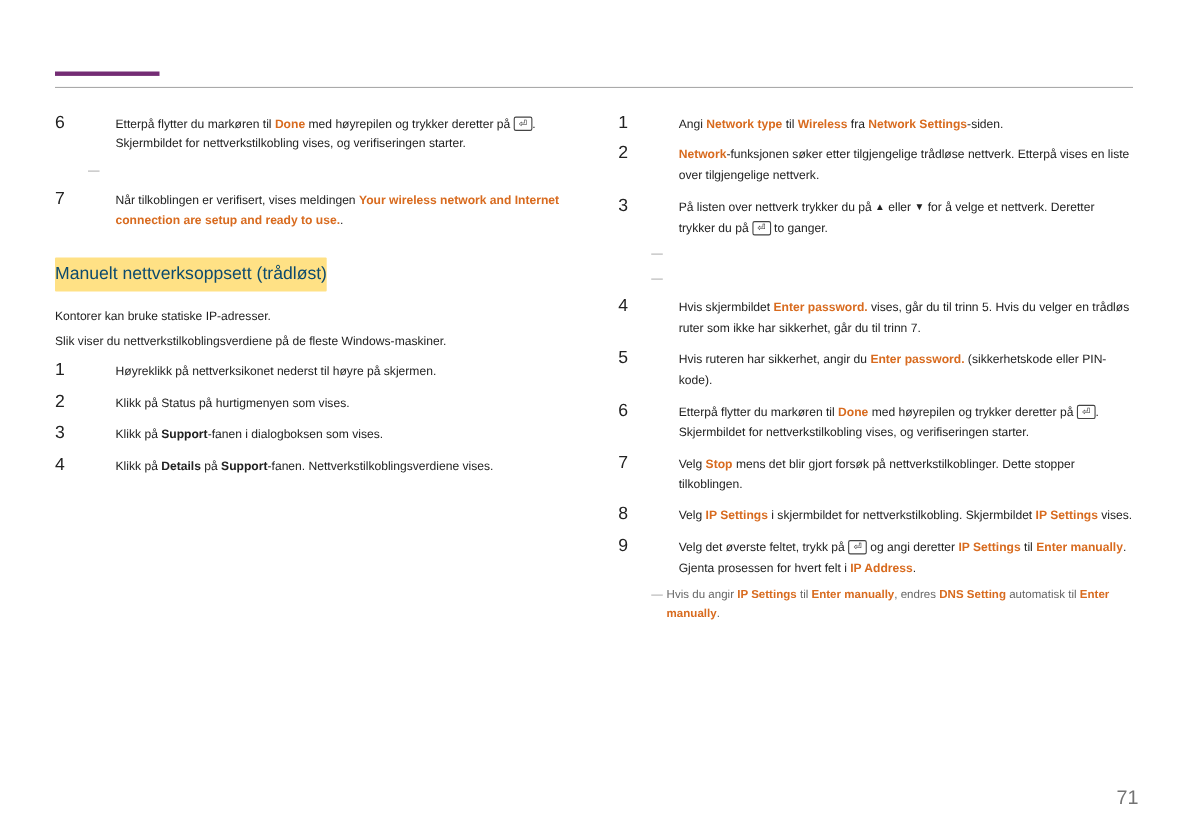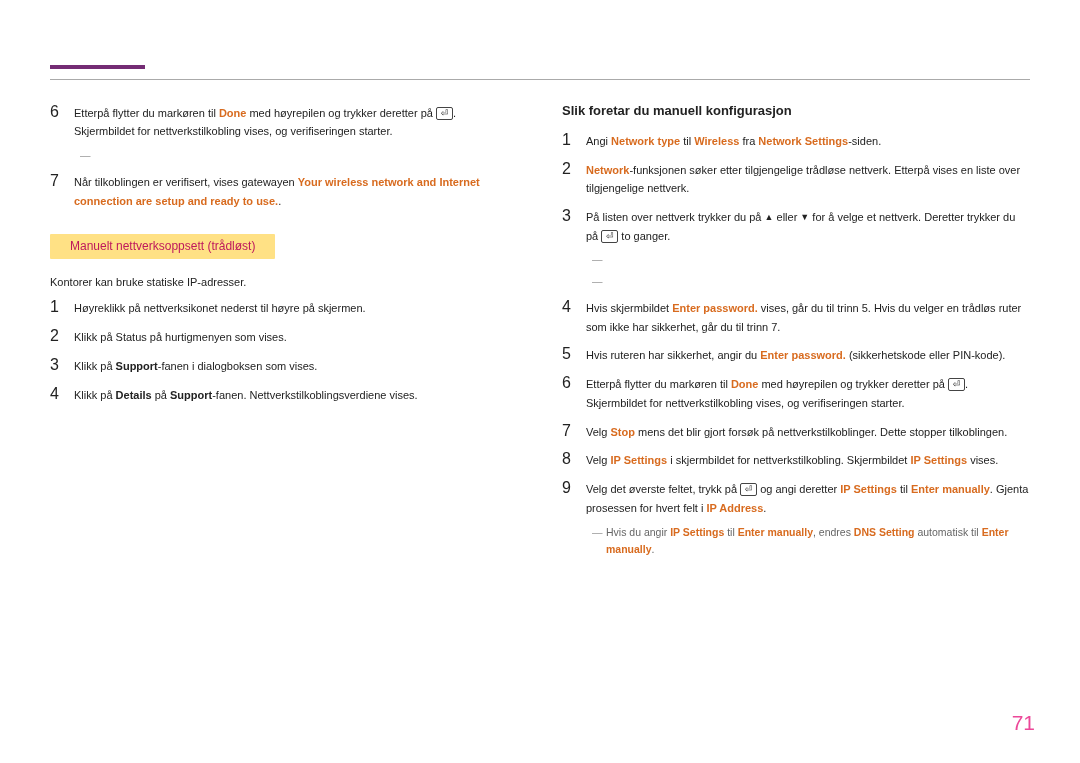--- a/index.html
+++ b/index.html
@@ -51,56 +51,57 @@
     width: 24px;
     flex: 0 0 24px;
     font-weight: 400;
     color: #222;
     line-height: 1.3;
     padding-top: 2px;
   }
   .step-body {
     flex: 1;
     padding-top: 4px;
+    margin-left: 31px;
   }
   .dash-note {
     display: flex;
     margin: 4px 0 4px 30px;
     color: #666;
     font-size: 10.5px;
   }
   .dash-note .dash {
     flex: 0 0 14px;
     color: #999;
   }
   .hl-title {
     display: inline-block;
     background: #ffe185;
-    color: #be185d;
-    font-size: 12px;
-    padding: 2px 20px;
+    color: #0c4a6e;
+    font-size: 16px;
+    padding: 2px 0;
     margin: 18px 0 10px 0;
     border-radius: 1px;
   }
   .sub-title {
     font-weight: bold;
     font-size: 13px;
     color: #222;
     margin: 14px 0 6px 0;
   }
   .sub-title-first { margin-top: 0; }
   .plain { margin: 4px 0; }
   .accent { color: #d86b1f; font-weight: bold; }
   .bold { font-weight: bold; }
   .page-num {
     position: absolute;
     bottom: 22px;
     right: 45px;
-    font-size: 21px;
-    color: #ec4899;
+    font-size: 18px;
+    color: #737373;
     font-weight: 300;
   }
   .icon-key {
     display: inline-block;
     border: 1px solid #444;
     border-radius: 2px;
     padding: 0 2px;
     font-size: 9px;
     line-height: 11px;
     vertical-align: 1px;
@@ -131,30 +132,31 @@
           <span>Etterpå flytter du markøren til </span><span class="accent">Done</span><span> med høyrepilen og trykker deretter på </span><span class="icon-key">⏎</span><span>. Skjermbildet for nettverkstilkobling vises, og verifiseringen starter.</span>
         </div>
       </div>
       <div class="dash-note">
         <span class="dash">―</span>
       </div>
 
       <div class="step">
         <div class="step-num">7</div>
         <div class="step-body">
-          <span>Når tilkoblingen er verifisert, vises gatewayen </span><span class="accent">Your wireless network and Internet connection are setup and ready to use.</span>.
+          <span>Når tilkoblingen er verifisert, vises meldingen </span><span class="accent">Your wireless network and Internet connection are setup and ready to use.</span>.
         </div>
       </div>
 
       <div>
         <span class="hl-title">Manuelt nettverksoppsett (trådløst)</span>
       </div>
 
       <div class="plain">Kontorer kan bruke statiske IP-adresser.</div>
 
+      <div class="plain">Slik viser du nettverkstilkoblingsverdiene på de fleste Windows-maskiner.</div>
 
       <div class="step">
         <div class="step-num">1</div>
         <div class="step-body">Høyreklikk på nettverksikonet nederst til høyre på skjermen.</div>
       </div>
       <div class="step">
         <div class="step-num">2</div>
         <div class="step-body">Klikk på Status på hurtigmenyen som vises.</div>
       </div>
       <div class="step">
@@ -165,21 +167,20 @@
       </div>
       <div class="step">
         <div class="step-num">4</div>
         <div class="step-body">
           <span>Klikk på </span><span class="bold">Details</span><span> på </span><span class="bold">Support</span><span>-fanen. Nettverkstilkoblingsverdiene vises.</span>
         </div>
       </div>
     </div>
 
     <div class="col">
-      <div class="sub-title sub-title-first">Slik foretar du manuell konfigurasjon</div>
 
       <div class="step">
         <div class="step-num">1</div>
         <div class="step-body">
           <span>Angi </span><span class="accent">Network type</span><span> til </span><span class="accent">Wireless</span><span> fra </span><span class="accent">Network Settings</span><span>-siden.</span>
         </div>
       </div>
 
       <div class="step">
         <div class="step-num">2</div>

